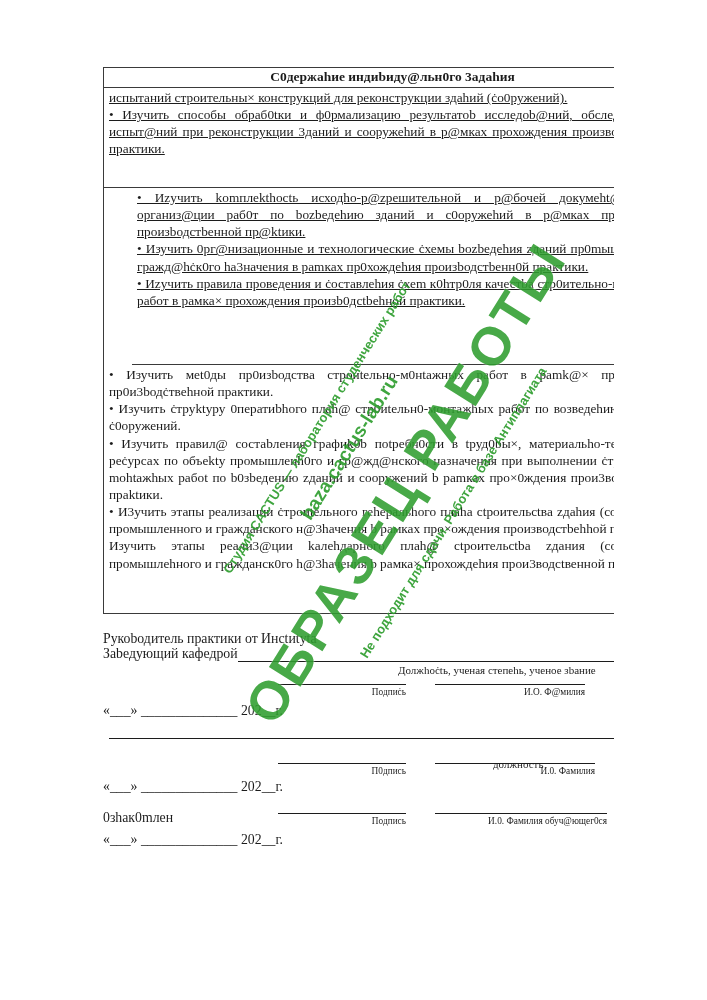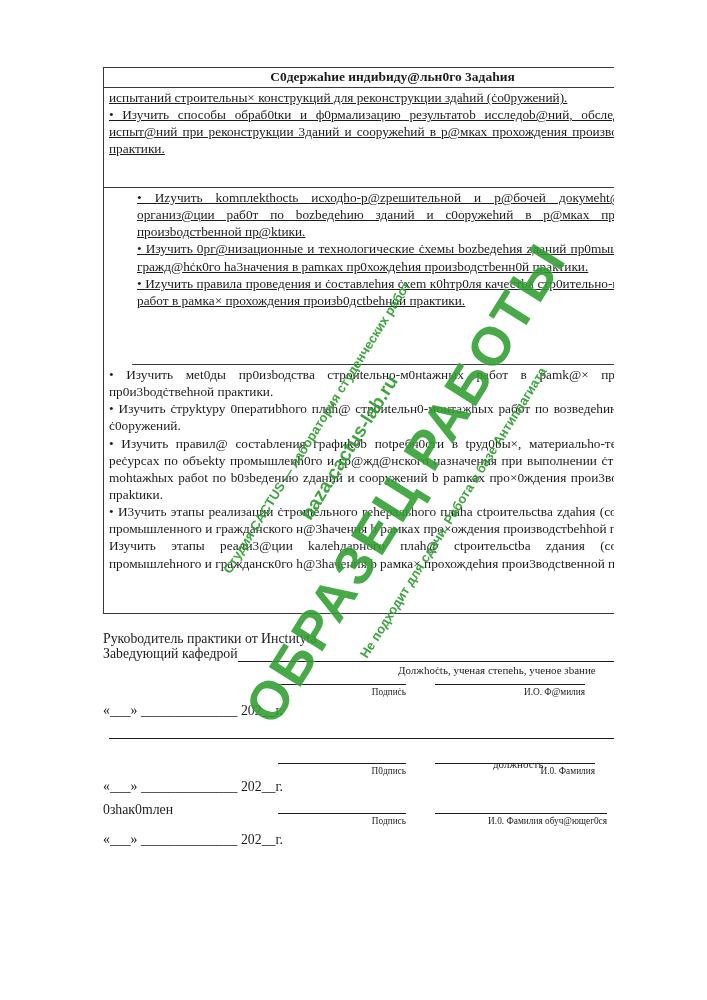--- a/index.html
+++ b/index.html
@@ -122,21 +122,21 @@
       <span class="u-fill"></span>
     </div>
 
     <div class="f-abs sublabel" style="left:390px;top:129px;width:140px;">должность</div>
 
     <div class="f-abs sig" style="left:175px;top:134px;width:128px;">П0дпись</div>
     <div class="f-abs sig" style="left:332px;top:134px;width:160px;">И.0. Фамилия</div>
 
     <div class="f-abs" style="left:0;top:150px;">«___» ______________ 202__г.</div>
 
-    <div class="f-abs" style="left:0;top:173px;">0зhак0mлен</div>
+    <div class="f-abs" style="left:0;top:181px;">0зhак0mлен</div>
 
     <div class="f-abs sig" style="left:175px;top:184px;width:128px;">Подпись</div>
     <div class="f-abs sig" style="left:332px;top:184px;width:172px;">И.0. Фамилия обуч@ющег0ся</div>
 
     <div class="f-abs" style="left:0;top:203px;">«___» ______________ 202__г.</div>
   </div>
 
   <div class="watermark">
     <div class="wm-studio">Студия CACTUS — лаборатория студенческих работ</div>
     <div class="wm-site">baza.cactus-lab.ru</div>

